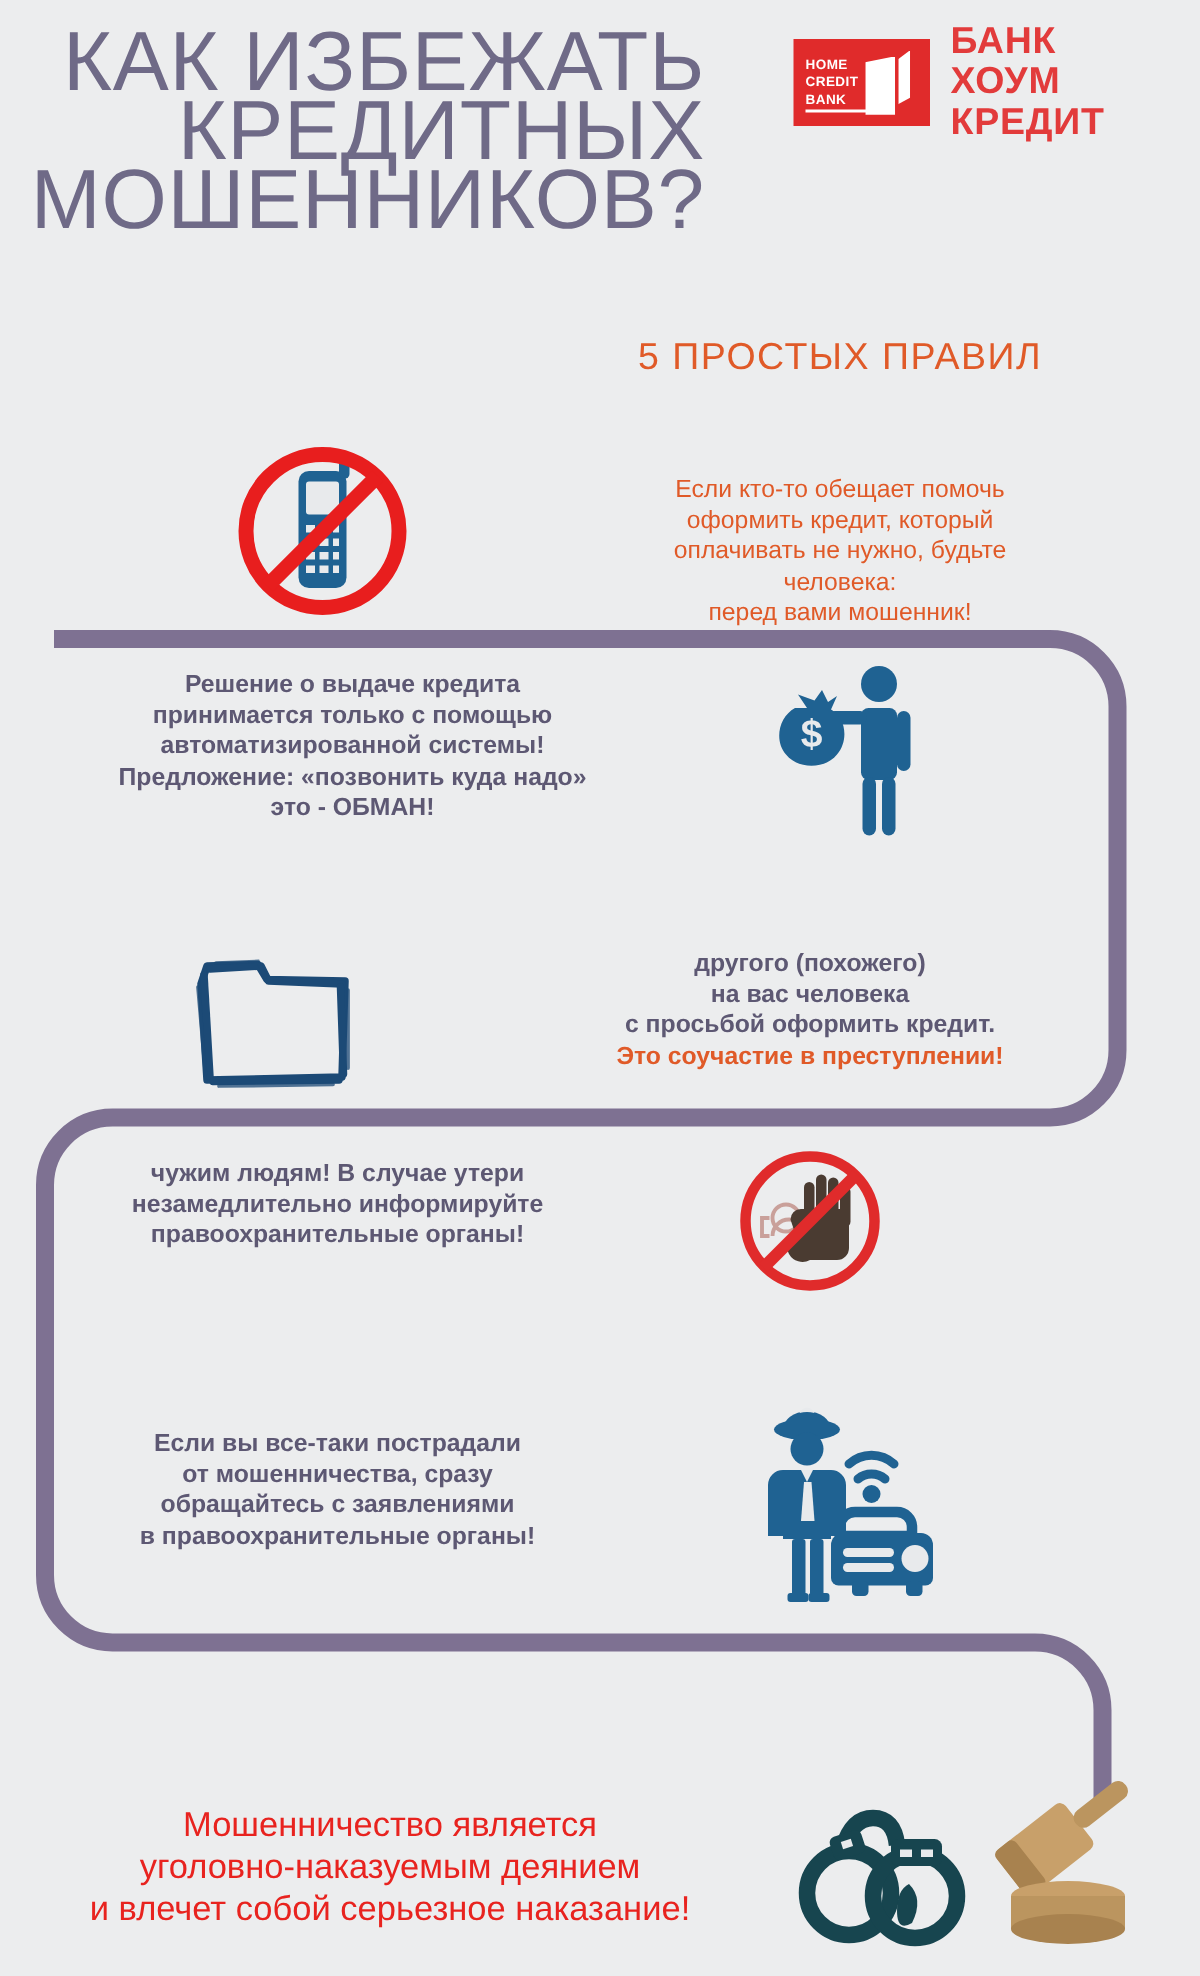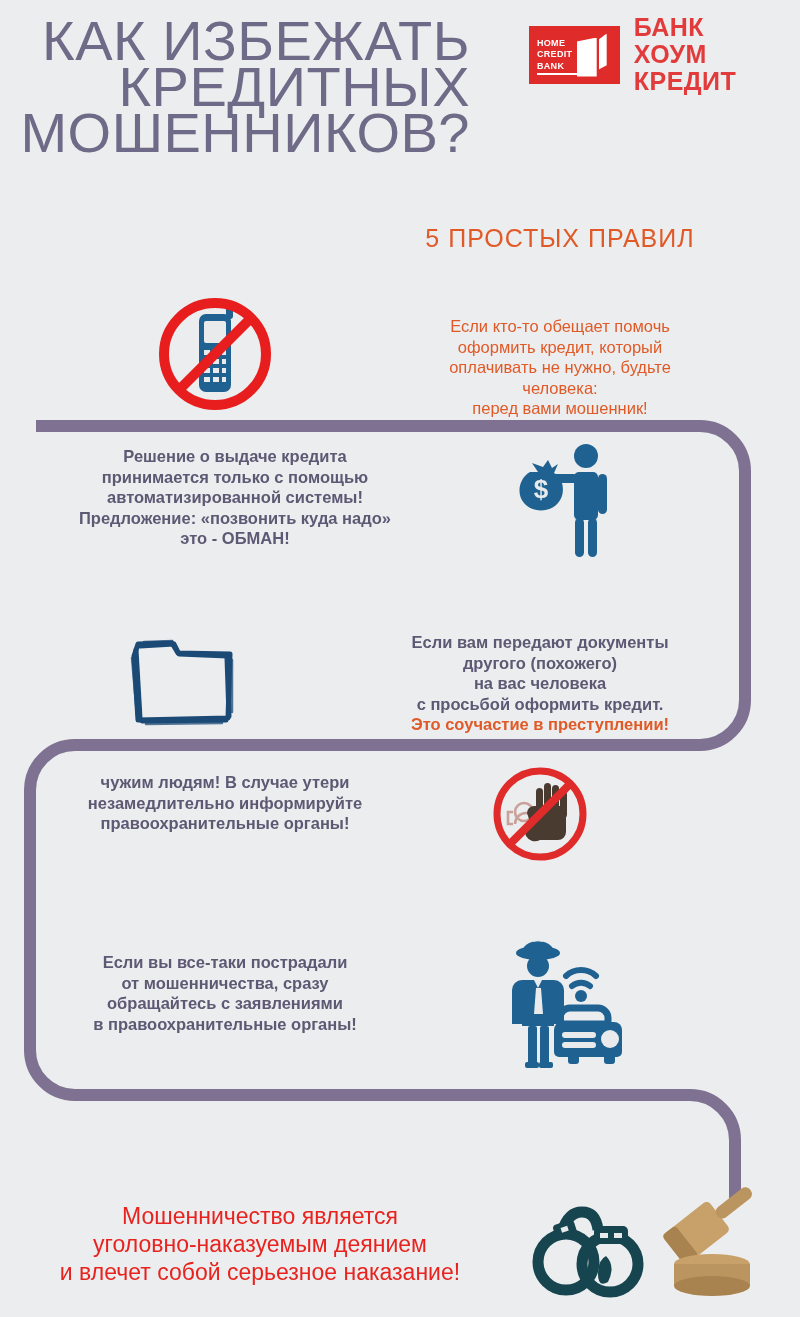--- a/index.html
+++ b/index.html
@@ -282,21 +282,20 @@
 
   <div class="block c-dark" id="block2">
     <div class="ln">Решение о выдаче кредита</div>
     <div class="ln">принимается только с помощью</div>
     <div class="ln">автоматизированной системы!</div>
     <div class="ln">Предложение: «позвонить куда надо»</div>
     <div class="ln">это - ОБМАН!</div>
   </div>
 
   <div class="block c-dark" id="block3">
-    <div class="ln">Если вам передают документы</div>
     <div class="ln">другого (похожего)</div>
     <div class="ln">на вас человека</div>
     <div class="ln">с просьбой оформить кредит.</div>
     <div class="ln c-orange">Это соучастие в преступлении!</div>
   </div>
 
   <div class="block c-dark" id="block4">
     <div class="ln">чужим людям! В случае утери</div>
     <div class="ln">незамедлительно информируйте</div>
     <div class="ln">правоохранительные органы!</div>

